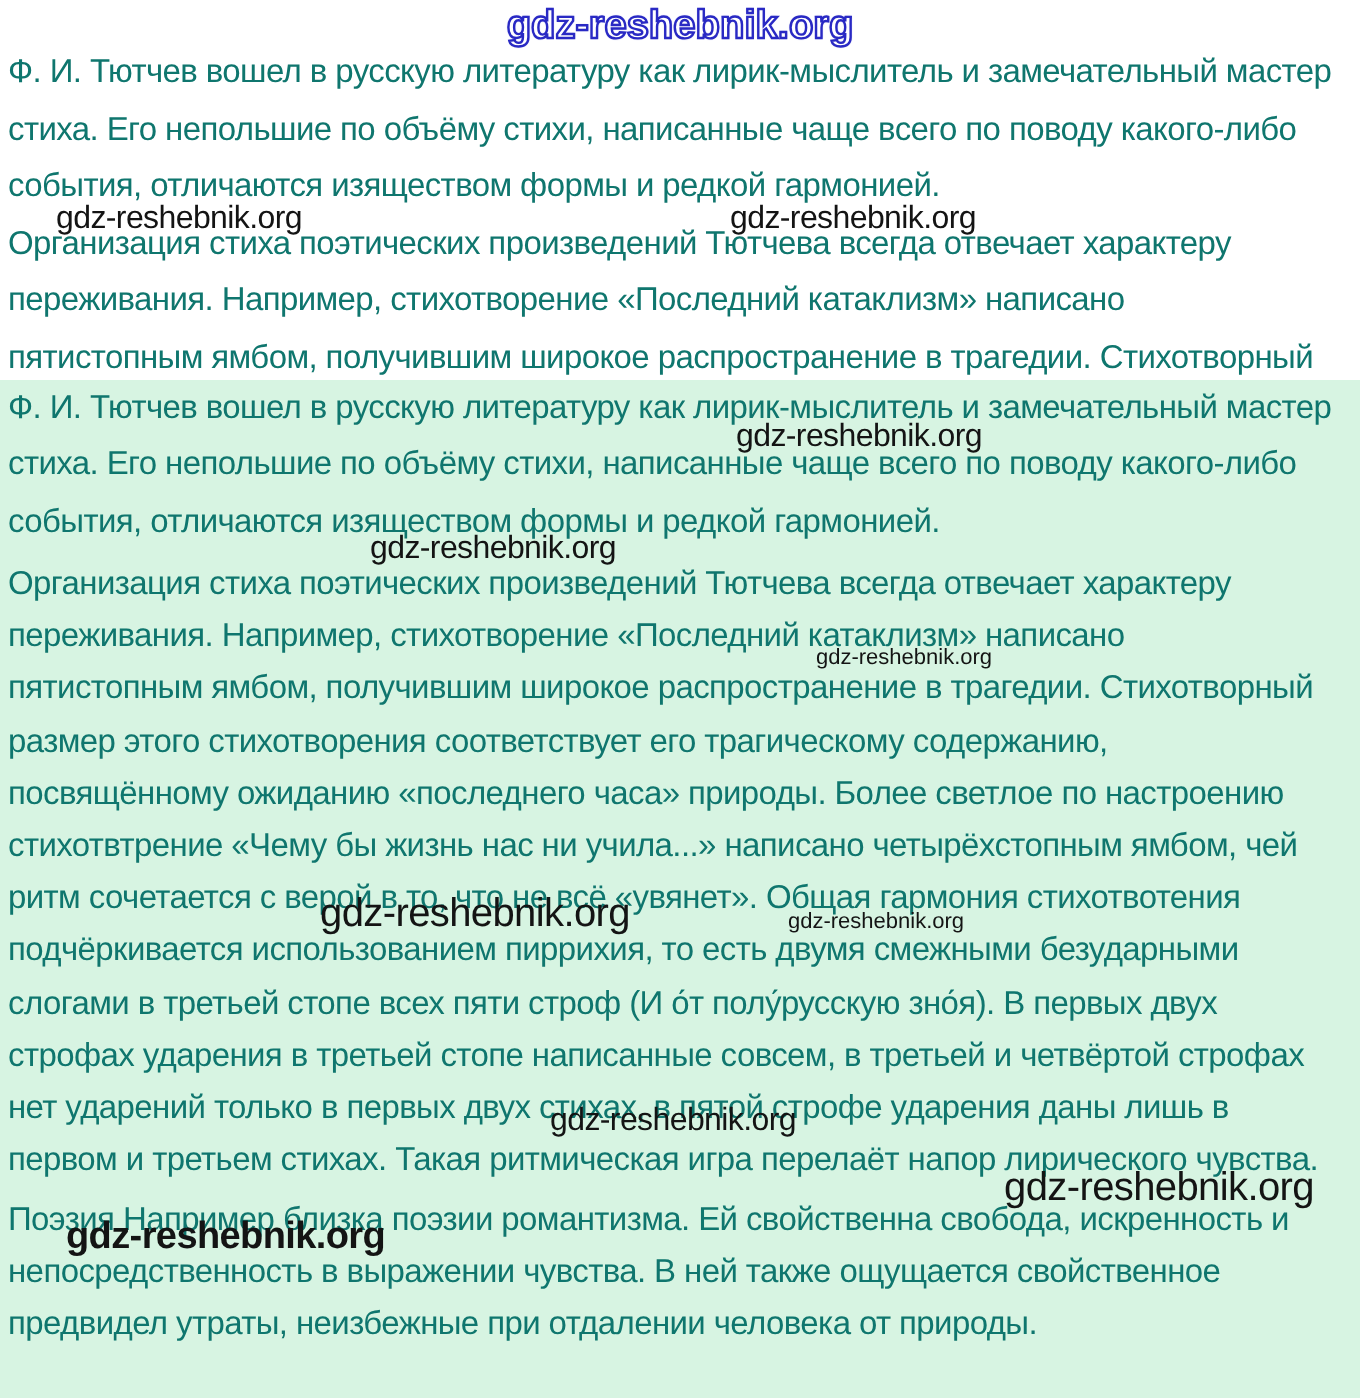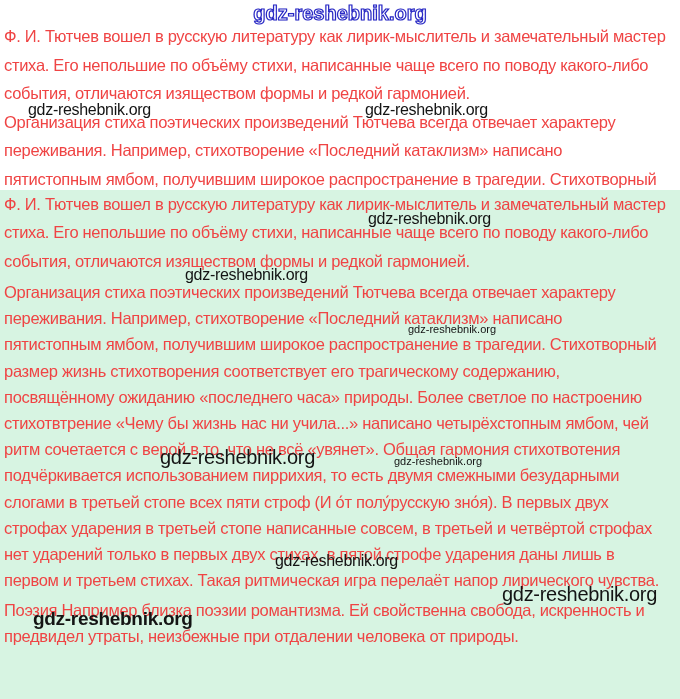--- a/index.html
+++ b/index.html
@@ -11,21 +11,21 @@
   }
   .page { position: relative; width: 680px; height: 699px; overflow: hidden; }
 
   .green-box {
     position: absolute; left: 0; top: 190px; width: 680px; height: 509px;
     background: #d7f4e2;
   }
 
   .textblock {
     position: absolute; left: 4px; right: 0;
-    font-size: 16.5px; letter-spacing: -0.3px; color: #ef4444;
+    font-size: 16.5px; letter-spacing: -0.3px; color: #0f766e;
     white-space: nowrap;
   }
   .textblock .line { white-space: nowrap; }
   #white-block { top: 22px;  line-height: 28.6px; }
   #green-block-a { top: 190px; line-height: 28.4px; }
   #green-block-b { top: 279px; line-height: 26.2px; }
   #green-block-c { top: 597px; line-height: 26px; }
 
   .wm {
     position: absolute; white-space: nowrap;
@@ -72,33 +72,34 @@
   <div class="textblock" id="green-block-a">
     <div class="line">Ф. И. Тютчев вошел в русскую литературу как лирик-мыслитель и замечательный мастер</div>
     <div class="line">стиха. Его непольшие по объёму стихи, написанные чаще всего по поводу какого-либо</div>
     <div class="line">события, отличаются изяществом формы и редкой гармонией.</div>
   </div>
 
   <div class="textblock" id="green-block-b">
     <div class="line">Организация стиха поэтических произведений Тютчева всегда отвечает характеру</div>
     <div class="line">переживания. Например, стихотворение «Последний катаклизм» написано</div>
     <div class="line">пятистопным ямбом, получившим широкое распространение в трагедии. Стихотворный</div>
-    <div class="line">размер жизнь стихотворения соответствует его трагическому содержанию,</div>
+    <div class="line">размер этого стихотворения соответствует его трагическому содержанию,</div>
     <div class="line">посвящённому ожиданию «последнего часа» природы. Более светлое по настроению</div>
     <div class="line">стихотвтрение «Чему бы жизнь нас ни учила...» написано четырёхстопным ямбом, чей</div>
     <div class="line">ритм сочетается с верой в то, что не всё «увянет». Общая гармония стихотвотения</div>
     <div class="line">подчёркивается использованием пиррихия, то есть двумя смежными безударными</div>
     <div class="line">слогами в третьей стопе всех пяти строф (И о́т полу́русскую зно́я). В первых двух</div>
     <div class="line">строфах ударения в третьей стопе написанные совсем, в третьей и четвёртой строфах</div>
     <div class="line">нет ударений только в первых двух стихах, в пятой строфе ударения даны лишь в</div>
     <div class="line">первом и третьем стихах. Такая ритмическая игра перелаёт напор лирического чувства.</div>
   </div>
 
   <div class="textblock" id="green-block-c">
     <div class="line">Поэзия Например близка поэзии романтизма. Ей свойственна свобода, искренность и</div>
+    <div class="line">непосредственность в выражении чувства. В ней также ощущается свойственное</div>
     <div class="line">предвидел утраты, неизбежные при отдалении человека от природы.</div>
   </div>
 
   <div class="wm wm-top" id="wm-top">gdz-reshebnik.org</div>
   <div class="wm" id="wm-white-1">gdz-reshebnik.org</div>
   <div class="wm" id="wm-white-2">gdz-reshebnik.org</div>
   <div class="wm" id="wm-green-1">gdz-reshebnik.org</div>
   <div class="wm" id="wm-green-2">gdz-reshebnik.org</div>
   <div class="wm wm-small" id="wm-small-1">gdz-reshebnik.org</div>
   <div class="wm wm-large" id="wm-large-1">gdz-reshebnik.org</div>

